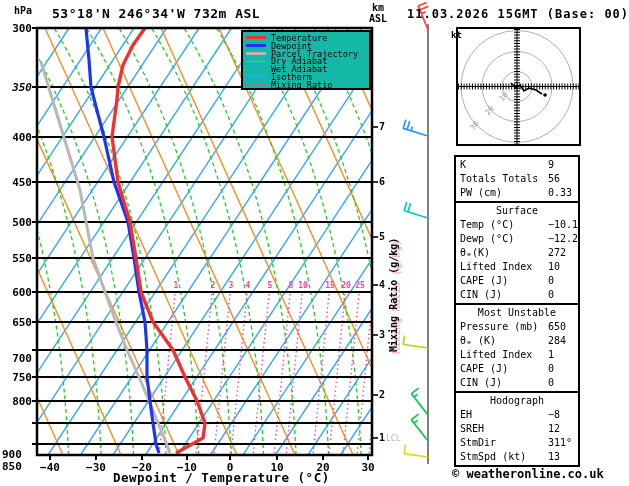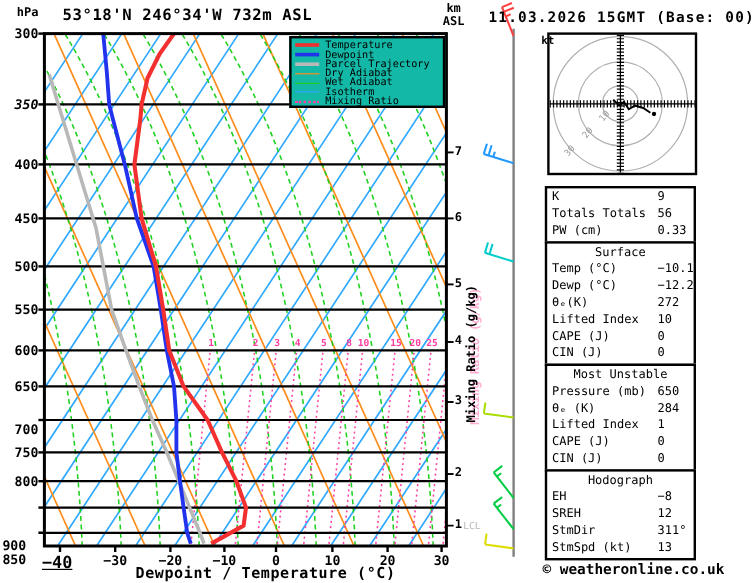--- a/index.html
+++ b/index.html
@@ -337,21 +337,21 @@
     <div class="lbl bold" style="left: 2px; top: 176px; width: 30px; text-align: right; font-size: 11px;">450</div>
     <div class="lbl bold" style="left: 2px; top: 216px; width: 30px; text-align: right; font-size: 11px;">500</div>
     <div class="lbl bold" style="left: 2px; top: 252px; width: 30px; text-align: right; font-size: 11px;">550</div>
     <div class="lbl bold" style="left: 2px; top: 286px; width: 30px; text-align: right; font-size: 11px;">600</div>
     <div class="lbl bold" style="left: 2px; top: 316px; width: 30px; text-align: right; font-size: 11px;">650</div>
     <div class="lbl bold" style="left: 2px; top: 352px; width: 30px; text-align: right; font-size: 11px;">700</div>
     <div class="lbl bold" style="left: 2px; top: 371px; width: 30px; text-align: right; font-size: 11px;">750</div>
     <div class="lbl bold" style="left: 2px; top: 395px; width: 30px; text-align: right; font-size: 11px;">800</div>
     <div class="lbl bold" style="left: 2px; top: 417px; width: 30px; font-size: 11px; margin-top: 43px;">850</div>
     <div class="lbl bold" style="left: 2px; top: 448px; width: 30px; text-align: left; font-size: 11px;">900</div>
-    <div class="lbl bold" style="left: 35px; top: 461px; width: 30px; font-size: 14px; text-decoration: underline;">−40</div>
+    <div class="lbl bold" style="left: 35px; top: 461px; width: 30px; text-align: center; font-size: 11px;">−40</div>
     <div class="lbl bold" style="left: 81px; top: 461px; width: 30px; text-align: center; font-size: 11px;">−30</div>
     <div class="lbl bold" style="left: 127px; top: 461px; width: 30px; text-align: center; font-size: 11px;">−20</div>
     <div class="lbl bold" style="left: 172px; top: 461px; width: 30px; text-align: center; font-size: 11px;">−10</div>
     <div class="lbl bold" style="left: 215px; top: 461px; width: 30px; text-align: center; font-size: 11px;">0</div>
     <div class="lbl bold" style="left: 262px; top: 461px; width: 30px; text-align: center; font-size: 11px;">10</div>
     <div class="lbl bold" style="left: 308px; top: 461px; width: 30px; text-align: center; font-size: 11px;">20</div>
     <div class="lbl bold" style="left: 353px; top: 461px; width: 30px; text-align: center; font-size: 11px;">30</div>
     <div class="lbl bold" style="left: 379px; top: 121px; font-size: 10px;">7</div>
     <div class="lbl bold" style="left: 379px; top: 176px; font-size: 10px;">6</div>
     <div class="lbl bold" style="left: 379px; top: 231px; font-size: 10px;">5</div>

